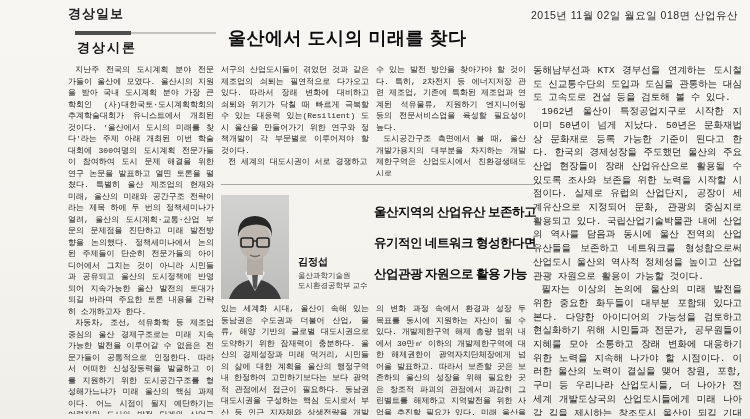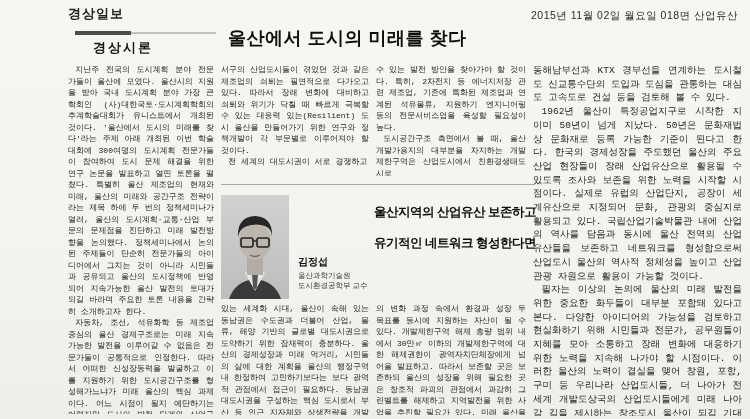--- a/index.html
+++ b/index.html
@@ -19,21 +19,21 @@
     position:absolute;right:12px;top:9px;
     font-size:10.5px;color:#2b2b2b;letter-spacing:.5px;
   }
   .section-rule{
     position:absolute;left:75px;top:32px;width:141px;height:2px;background:#c3c2bd;
   }
   .section-rule .dark{
     position:absolute;left:0;top:-1px;width:56px;height:4px;background:#4d4d4d;
   }
   .section-label{
-    position:absolute;left:93px;top:39px;
+    position:absolute;left:77px;top:39px;
     font-size:13px;font-weight:bold;color:#161616;letter-spacing:2px;
   }
   .headline{
     position:absolute;left:228px;top:26px;margin:0;
     font-size:18px;font-weight:800;color:#0e0e0e;letter-spacing:.5px;
     white-space:nowrap;
   }
   .col{
     position:absolute;top:64px;
     font-size:8px;line-height:11.5px;
@@ -125,20 +125,21 @@
     <div class="caption">
       <div class="name">김정섭</div>
       <div class="affil">울산과학기술원</div>
       <div class="jobtitle">도시환경공학부 교수</div>
     </div>
   </div>
 
   <div class="pull-quote">
     <div>울산지역의 산업유산 보존하고</div>
     <div>유기적인 네트워크 형성한다면</div>
+    <div>산업관광 자원으로 활용 가능</div>
   </div>
 
   <div class="col col2bot">
     <p>있는 세계화 시대, 울산이 속해 있는 동남권은 수도권과 더불어 산업, 물류, 해양 기반의 글로벌 대도시권으로 도약하기 위한 잠재력이 충분하다. 울산의 경제성장과 미래 먹거리, 시민들의 삶에 대한 계획을 울산의 행정구역 내 한정하여 고민하기보다는 보다 광역적 관점에서 접근이 필요하다. 동남권 대도시권을 구성하는 핵심 도시로서 부산 등 인근 지자체와 상생전략을 개발하고 울산의 장점을 극대화할</p>
   </div>
 
   <div class="col col3bot">
     <p>의 변화 과정 속에서 환경과 성장 두 목표를 동시에 지원하는 자산이 될 수 있다. 개발제한구역 해제 총량 범위 내에서 30만㎡ 이하의 개발제한구역에 대한 해제권한이 광역자치단체장에게 넘어올 발표하고. 따라서 보존할 곳은 보존하되 울산의 성장을 위해 필요한 곳은 창조적 파괴의 관점에서 과감히 그린벨트를 해제하고 지역발전을 위한 사업을 추진할 필요가 있다. 미래 울산을 책임질 교통 인프라로는</p>
   </div>
 

